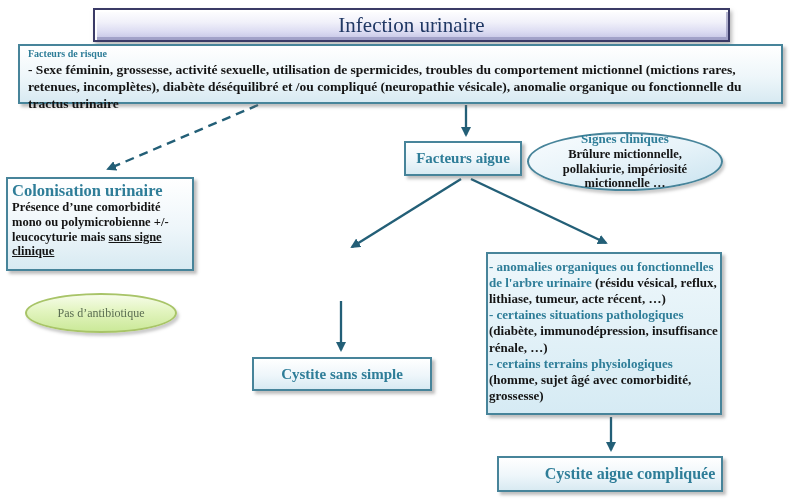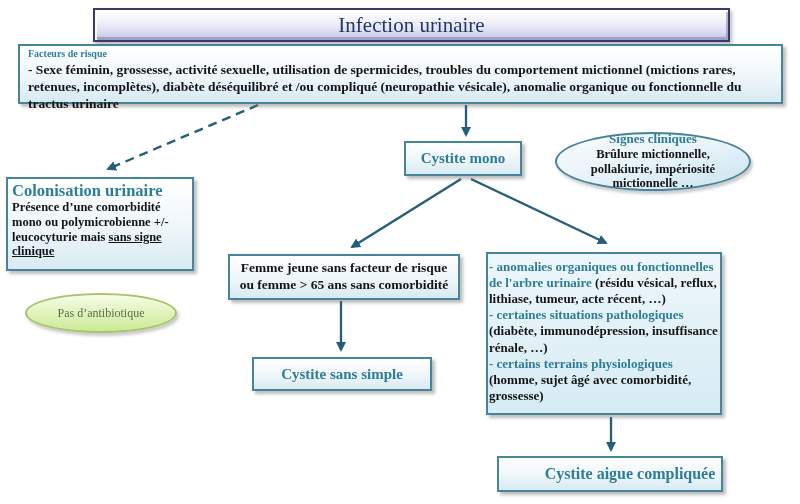--- a/index.html
+++ b/index.html
@@ -88,31 +88,28 @@
   <div class="abs node col-box" style="left:6px;top:177px;width:188px;height:94px;">
     <div class="col-title teal">Colonisation urinaire</div>
     <div class="col-body dark"><span>Présence d’une comorbidité mono ou polymicrobienne +/- leucocyturie mais </span><span class="ul">sans signe clinique</span></div>
   </div>
 
   <div class="abs ellipse green-ellipse center" style="left:25px;top:293px;width:152px;height:40px;">
     <span>Pas d’antibiotique</span>
   </div>
 
   <div class="abs node center node-label teal" style="left:404px;top:141px;width:118px;height:35px;">
-    <span>Cystite mono</span>
+    <span>Facteurs aigue</span>
   </div>
 
-  <div class="abs ellipse signs-ellipse center" style="left:555px;top:132px;width:196px;height:59px;flex-direction:column;">
+  <div class="abs ellipse signs-ellipse center" style="left:527px;top:132px;width:196px;height:59px;flex-direction:column;">
     <div class="signs-title teal">Signes cliniques</div>
     <div class="signs-body">Brûlure mictionnelle, pollakiurie, impériosité mictionnelle …</div>
   </div>
 
-  <div class="abs node center criteria-box dark" style="left:228px;top:254px;width:232px;height:46px;">
-    <span>Femme jeune sans facteur de risque ou femme &gt; 65 ans sans comorbidité</span>
-  </div>
 
   <div class="abs node anomalies-box" style="left:486px;top:252px;width:236px;height:163px;">
     <div><span class="teal">- anomalies organiques ou fonctionnelles de l'arbre urinaire </span><span class="dark">(résidu vésical, reflux, lithiase, tumeur, acte récent, …)</span><br><span class="teal">- certaines situations pathologiques </span><span class="dark">(diabète, immunodépression, insuffisance rénale, …)</span><br><span class="teal">- certains terrains physiologiques </span><span class="dark">(homme, sujet âgé avec comorbidité, grossesse)</span></div>
   </div>
 
   <div class="abs node center node-label teal" style="left:252px;top:357px;width:180px;height:34px;">
     <span>Cystite sans simple</span>
   </div>
 
   <div class="abs node center node-label-lg teal" style="left:497px;top:456px;width:226px;height:36px;">

